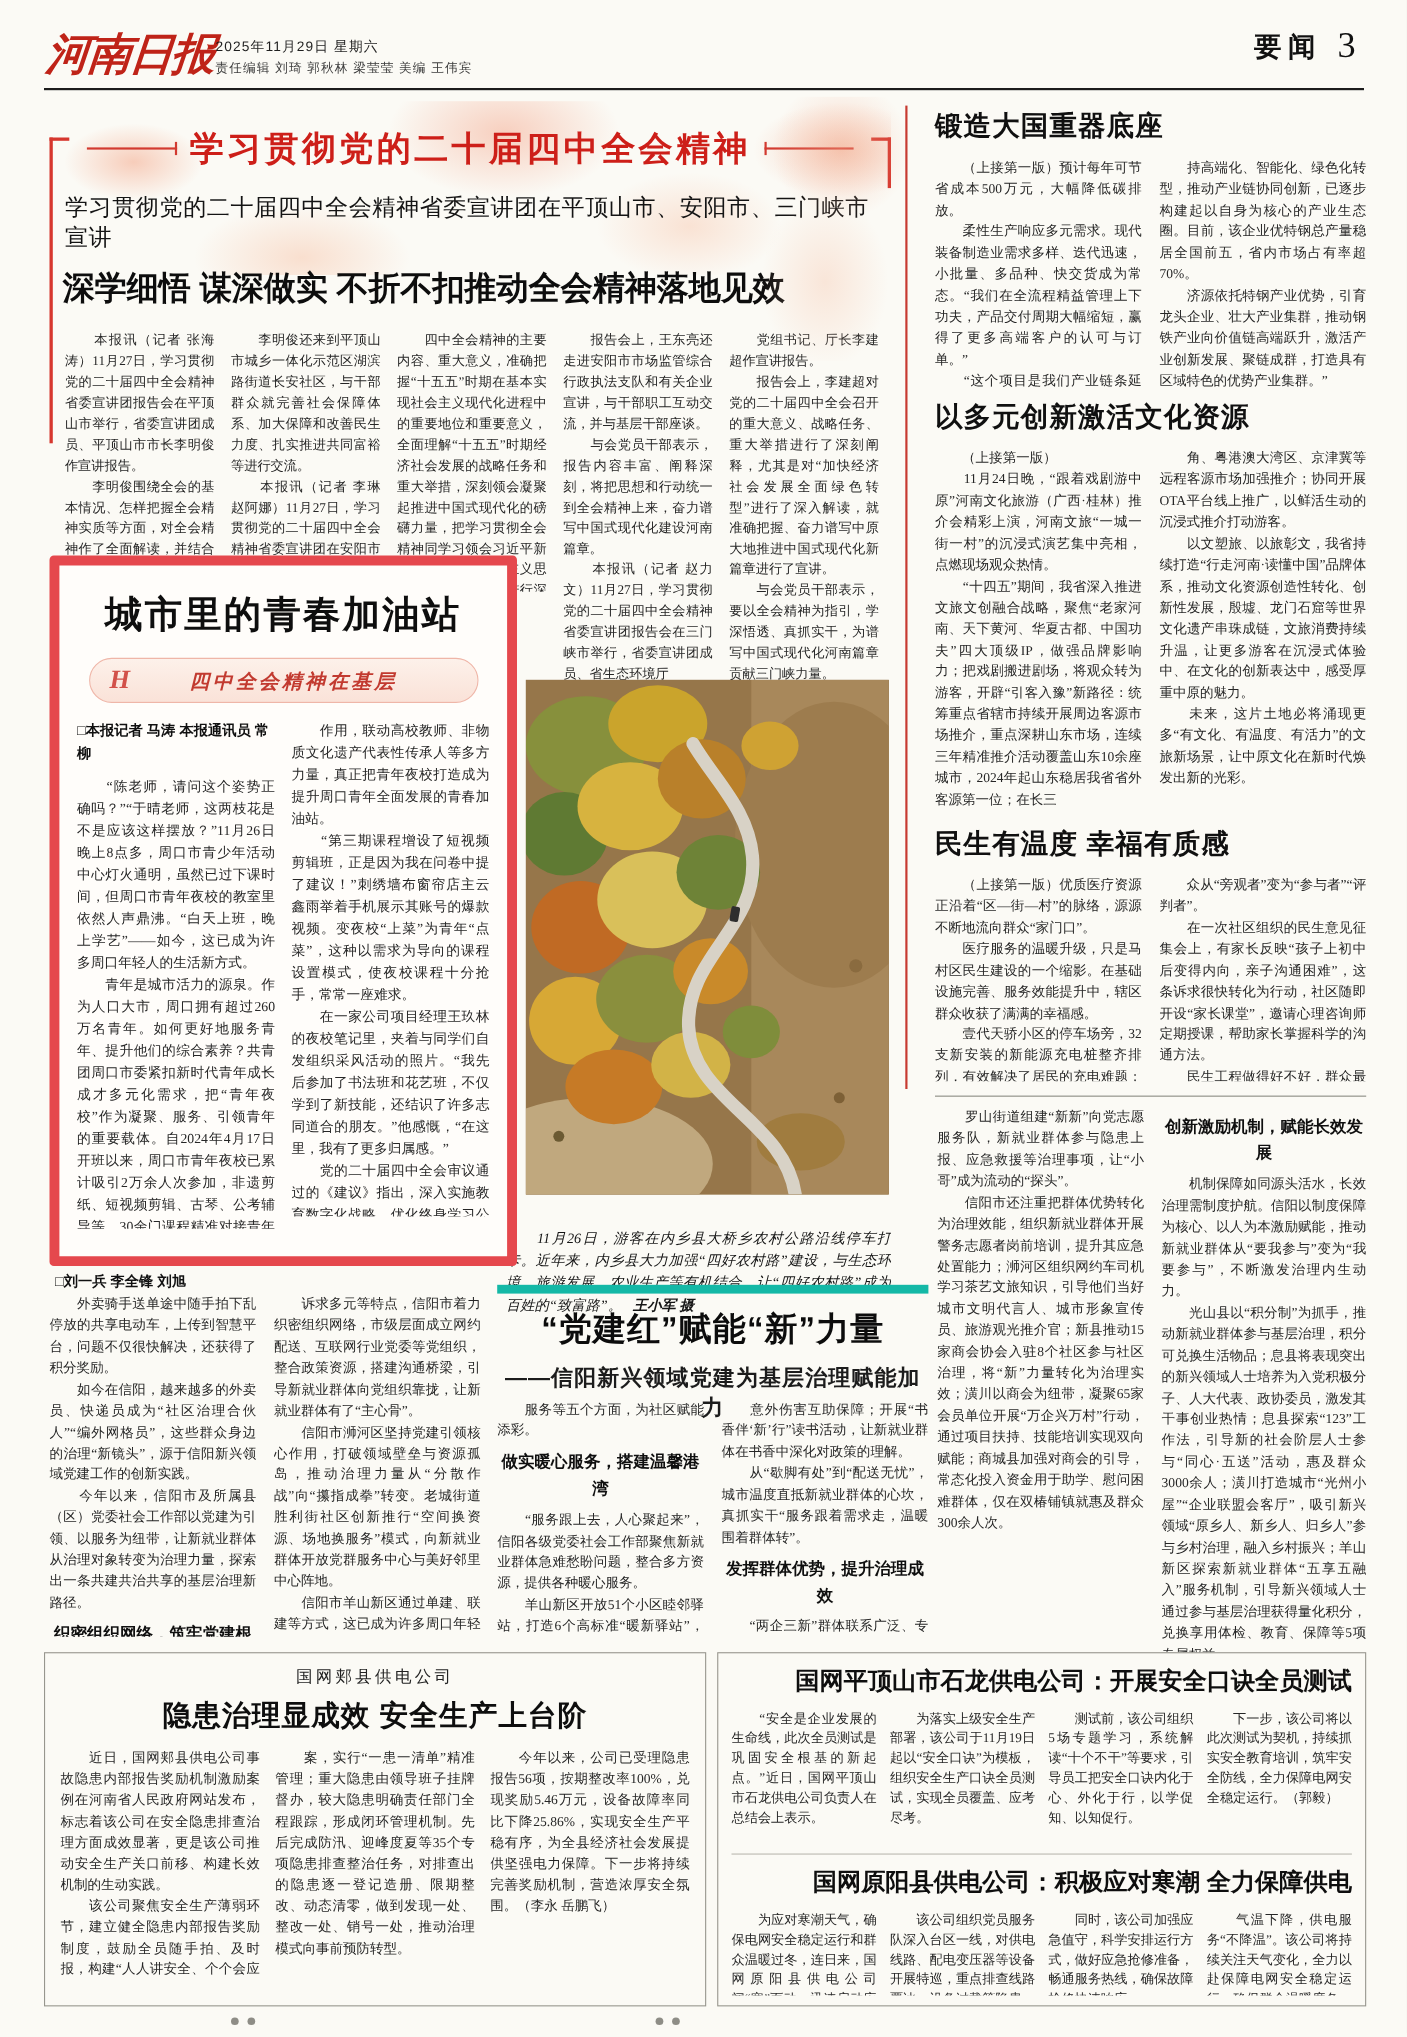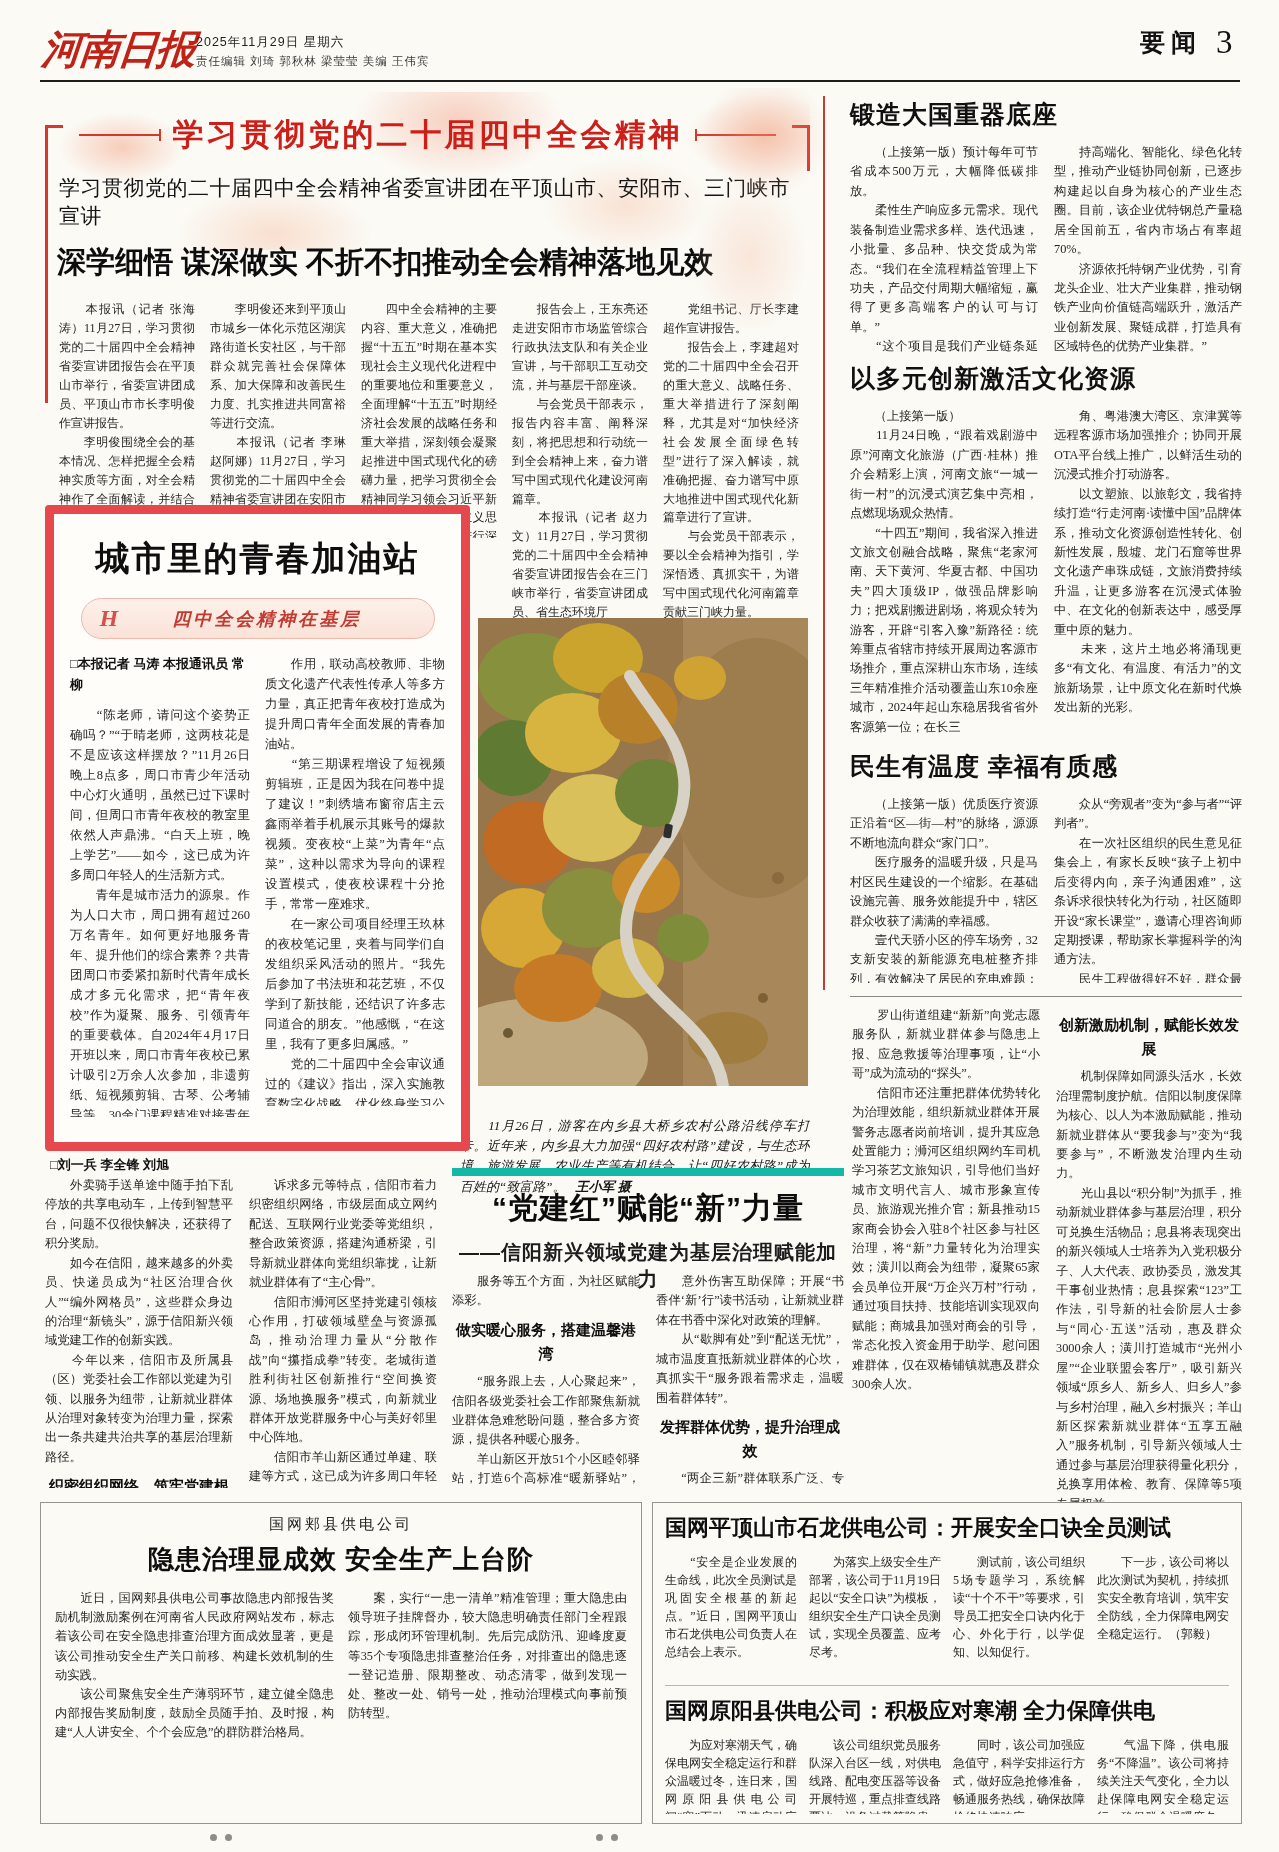--- a/index.html
+++ b/index.html
@@ -82,21 +82,21 @@
   .phead .s{text-align:center;font-weight:700;font-size:20px;margin-top:10px;color:#1c1c1c;letter-spacing:1px;}
 
   
   .bbox{box-sizing:border-box;border:1px solid #97968e;background:#fbfaf5;}
   .lb{left:40px;top:1502px;width:602px;height:322px;padding:12px 14px;}
   .rb{left:652px;top:1502px;width:590px;height:322px;padding:10px 12px;}
   .org{text-align:center;font-size:15px;letter-spacing:3px;color:#222;}
   .ltitle{text-align:center;font-weight:900;font-size:26px;letter-spacing:1px;color:#0e0e0e;margin-top:8px;}
   .lcols{margin-top:12px;display:flex;gap:14px;}
   .lcol{flex:1;font-size:12.3px;line-height:1.56;height:212px;}
-  .rtitle{text-align:left;font-weight:900;font-size:22px;color:#0e0e0e;}
+  .rtitle{text-align:right;font-weight:900;font-size:22px;color:#0e0e0e;}
   .rcols{margin-top:10px;display:flex;gap:12px;}
   .rc{flex:1;font-size:12px;line-height:1.5;}
   .rdivider{margin:10px 0;border-top:1px solid #b9b8b0;}
 
   .dots{width:26px;height:8px;display:flex;gap:8px;}
   .dots i{width:7px;height:7px;border-radius:50%;background:#8e8d86;}
 </style>
 </head>
 <body>
 
@@ -277,20 +277,21 @@
     <div class="txt">　　“两企三新”群体联系广泛、专业多元，蕴藏着巨大潜能。信阳顺势而为，精准发力，发挥其群体优势，引导新就业群体化身政策宣传员、民情收集员、安全劝导员，参与基层治理一线。</div>
   </div>
 
   <div class="abs bbox lb">
     <div class="org">国网郏县供电公司</div>
     <div class="ltitle sans">隐患治理显成效  安全生产上台阶</div>
     <div class="lcols">
       <div class="lcol txt">　　近日，国网郏县供电公司事故隐患内部报告奖励机制激励案例在河南省人民政府网站发布，标志着该公司在安全隐患排查治理方面成效显著，更是该公司推动安全生产关口前移、构建长效机制的生动实践。
 　　该公司聚焦安全生产薄弱环节，建立健全隐患内部报告奖励制度，鼓励全员随手拍、及时报，构建“人人讲安全、个个会应急”的群防群治格局。</div>
       <div class="lcol txt">　　案，实行“一患一清单”精准管理；重大隐患由领导班子挂牌督办，较大隐患明确责任部门全程跟踪，形成闭环管理机制。先后完成防汛、迎峰度夏等35个专项隐患排查整治任务，对排查出的隐患逐一登记造册、限期整改、动态清零，做到发现一处、整改一处、销号一处，推动治理模式向事前预防转型。</div>
+      <div class="lcol txt">　　今年以来，公司已受理隐患报告56项，按期整改率100%，兑现奖励5.46万元，设备故障率同比下降25.86%，实现安全生产平稳有序，为全县经济社会发展提供坚强电力保障。下一步将持续完善奖励机制，营造浓厚安全氛围。（李永 岳鹏飞）</div>
     </div>
   </div>
 
   <div class="abs bbox rb">
     <div class="rtitle sans">国网平顶山市石龙供电公司：开展安全口诀全员测试</div>
     <div class="rcols">
       <div class="rc txt" style="height:122px;">　　“安全是企业发展的生命线，此次全员测试是巩固安全根基的新起点。”近日，国网平顶山市石龙供电公司负责人在总结会上表示。</div>
       <div class="rc txt" style="height:122px;">　　为落实上级安全生产部署，该公司于11月19日起以“安全口诀”为模板，组织安全生产口诀全员测试，实现全员覆盖、应考尽考。</div>
       <div class="rc txt" style="height:122px;">　　测试前，该公司组织5场专题学习，系统解读“十个不干”等要求，引导员工把安全口诀内化于心、外化于行，以学促知、以知促行。</div>
       <div class="rc txt" style="height:122px;">　　下一步，该公司将以此次测试为契机，持续抓实安全教育培训，筑牢安全防线，全力保障电网安全稳定运行。（郭毅）</div>

